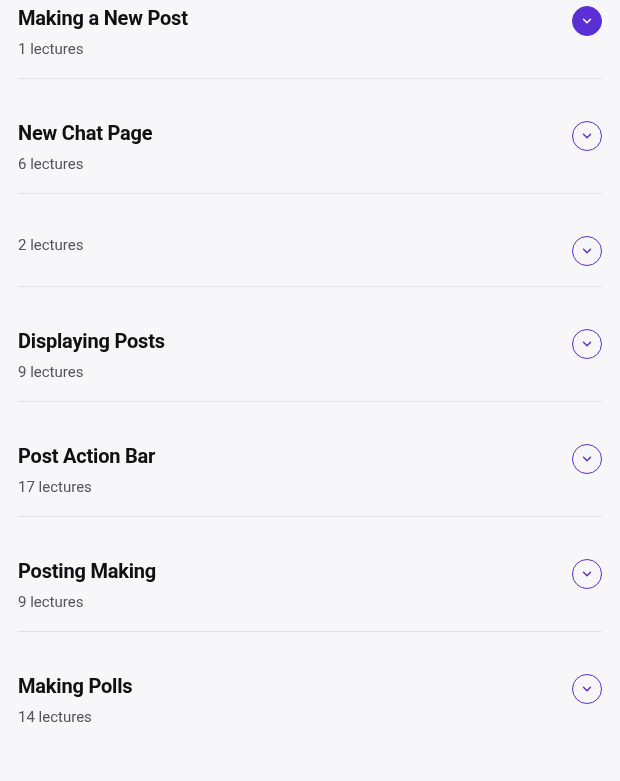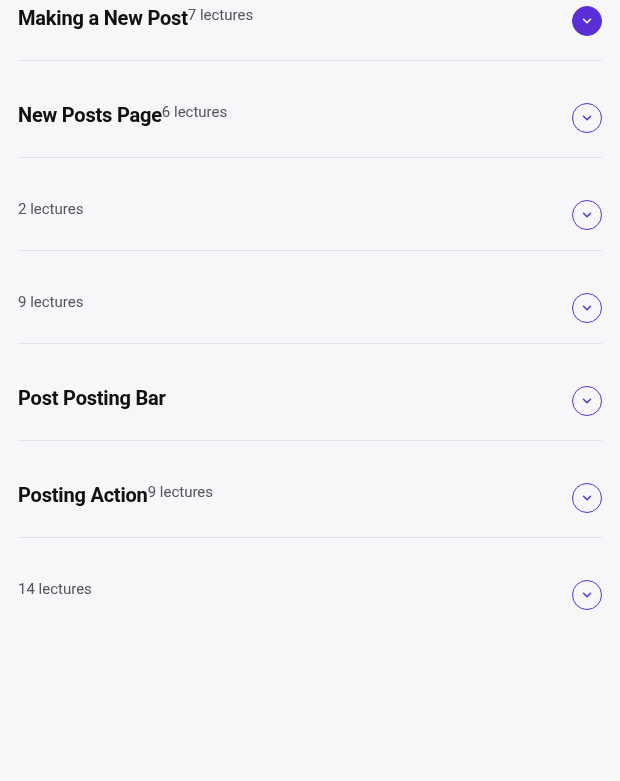--- a/index.html
+++ b/index.html
@@ -22,21 +22,21 @@
       border-bottom: 1px solid #e4e2e8;
       position: relative;
     }
     .section-header {
       display: flex;
       align-items: flex-start;
       justify-content: space-between;
     }
     .section-text {
       display: flex;
-      flex-direction: row;
+      flex-direction: column;
     }
     .section-title {
       font-size: 20px;
       font-weight: 700;
       color: #111;
       margin-bottom: 10px;
       letter-spacing: -0.2px;
     }
     .section-subtitle {
       font-size: 15px;
@@ -80,38 +80,38 @@
   </style>
 </head>
 <body>
 
 <div class="list">
 
   <div class="section">
     <div class="section-header">
       <div class="section-text">
         <div class="section-title">Making a New Post</div>
-        <div class="section-subtitle">7 lectures</div>
+        <div class="section-subtitle">1 lectures</div>
       </div>
       <button class="chevron-btn filled">
         <span>
           <svg viewBox="0 0 24 24" fill="none">
               <path d="M6 9l6 6 6-6" stroke-width="2.5" stroke-linecap="round" stroke-linejoin="round"></path>
             </svg>
         </span>
       </button>
     </div>
   </div>
 
   <div class="gap"></div>
 
   <div class="section">
     <div class="section-header">
       <div class="section-text">
-        <div class="section-title">New Posts Page</div>
+        <div class="section-title">New Chat Page</div>
         <div class="section-subtitle">6 lectures</div>
       </div>
       <button class="chevron-btn outline">
         <span>
           <svg viewBox="0 0 24 24" fill="none">
               <path d="M6 9l6 6 6-6" stroke-width="2.5" stroke-linecap="round" stroke-linejoin="round"></path>
             </svg>
         </span>
       </button>
     </div>
@@ -132,72 +132,75 @@
         </span>
       </button>
     </div>
   </div>
 
   <div class="gap"></div>
 
   <div class="section">
     <div class="section-header">
       <div class="section-text">
+        <div class="section-title">Displaying Posts</div>
         <div class="section-subtitle">9 lectures</div>
       </div>
       <button class="chevron-btn outline">
         <span>
           <svg viewBox="0 0 24 24" fill="none">
               <path d="M6 9l6 6 6-6" stroke-width="2.5" stroke-linecap="round" stroke-linejoin="round"></path>
             </svg>
         </span>
       </button>
     </div>
   </div>
 
   <div class="gap"></div>
 
   <div class="section">
     <div class="section-header">
       <div class="section-text">
-        <div class="section-title">Post Posting Bar</div>
-      </div>
-      <button class="chevron-btn outline">
-        <span>
-          <svg viewBox="0 0 24 24" fill="none">
-              <path d="M6 9l6 6 6-6" stroke-width="2.5" stroke-linecap="round" stroke-linejoin="round"></path>
-            </svg>
-        </span>
-      </button>
-    </div>
-  </div>
-
-  <div class="gap"></div>
-
-  <div class="section">
-    <div class="section-header">
-      <div class="section-text">
-        <div class="section-title">Posting Action</div>
+        <div class="section-title">Post Action Bar</div>
+        <div class="section-subtitle">17 lectures</div>
+      </div>
+      <button class="chevron-btn outline">
+        <span>
+          <svg viewBox="0 0 24 24" fill="none">
+              <path d="M6 9l6 6 6-6" stroke-width="2.5" stroke-linecap="round" stroke-linejoin="round"></path>
+            </svg>
+        </span>
+      </button>
+    </div>
+  </div>
+
+  <div class="gap"></div>
+
+  <div class="section">
+    <div class="section-header">
+      <div class="section-text">
+        <div class="section-title">Posting Making</div>
         <div class="section-subtitle">9 lectures</div>
       </div>
       <button class="chevron-btn outline">
         <span>
           <svg viewBox="0 0 24 24" fill="none">
               <path d="M6 9l6 6 6-6" stroke-width="2.5" stroke-linecap="round" stroke-linejoin="round"></path>
             </svg>
         </span>
       </button>
     </div>
   </div>
 
   <div class="gap"></div>
 
   <div class="section" style="border-bottom:none;">
     <div class="section-header">
       <div class="section-text">
+        <div class="section-title">Making Polls</div>
         <div class="section-subtitle">14 lectures</div>
       </div>
       <button class="chevron-btn outline">
         <span>
           <svg viewBox="0 0 24 24" fill="none">
               <path d="M6 9l6 6 6-6" stroke-width="2.5" stroke-linecap="round" stroke-linejoin="round"></path>
             </svg>
         </span>
       </button>
     </div>

